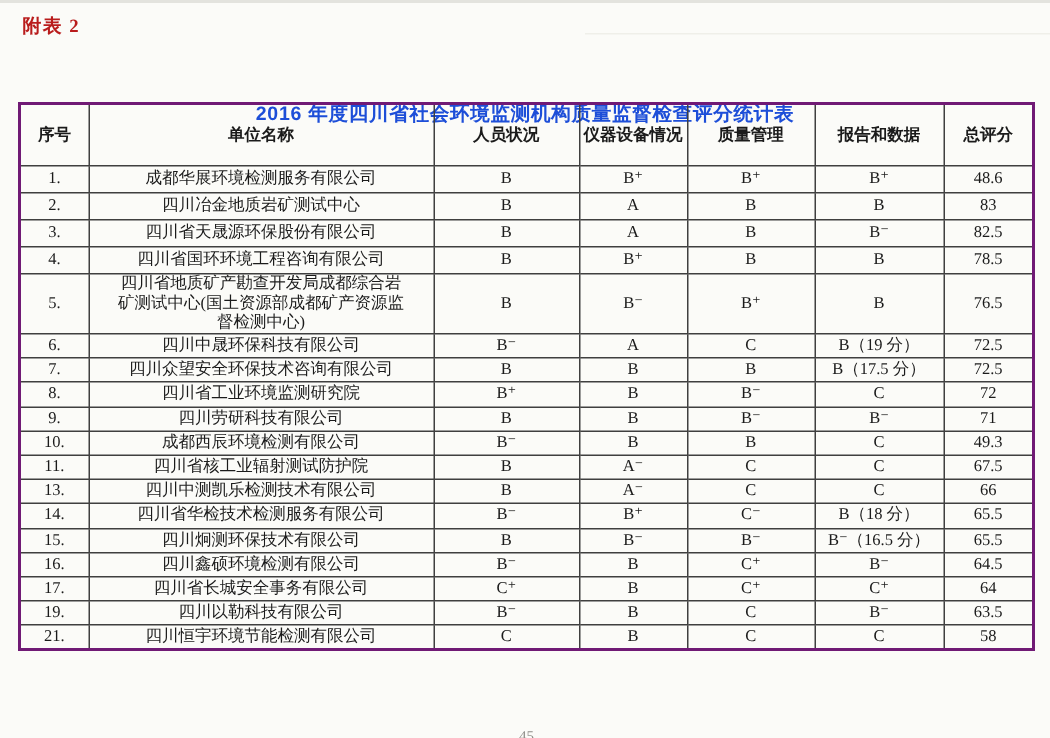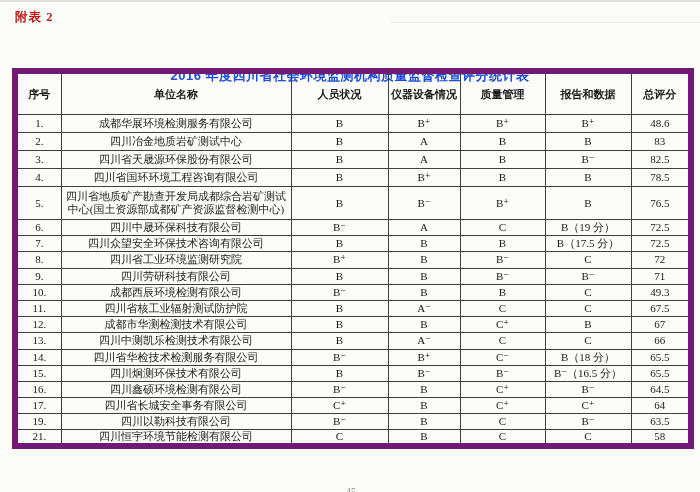--- a/index.html
+++ b/index.html
@@ -27,42 +27,42 @@
     position:absolute;left:0;top:38px;width:700px;
     text-align:center;
     font-family:"Liberation Sans","DejaVu Sans",sans-serif;
     font-weight:bold;font-size:13px;letter-spacing:0.5px;color:#1d4ed8;margin-top:29px;
   }
   table.score-table{
     position:absolute;left:12px;top:68px;
     width:676px;
     border-collapse:collapse;
     table-layout:fixed;
-    border:6px solid #701a75;
+    border:2px solid #701a75;
   }
   .score-table th,.score-table td{
     border:1px solid #3f3f3f;
     text-align:center;
     vertical-align:middle;
     padding:0 2px;
     font-size:11px;
     line-height:13px;
     color:#1b1b1b;
     overflow:hidden;
   }
   .score-table th{
     font-weight:bold;
     height:40px;
     font-size:11px;
   }
   tr.r-std{height:18px;}
   tr.r-tall{height:33px;}
   tr.r-sm{height:16.2px;}
   td.name-cell{
-    padding:0 0;
+    padding:0 16px;
   }
   .pageno{
     position:absolute;left:331px;top:486px;width:40px;
     text-align:center;
     font-size:10px;color:#8f8f8a;
   }
 </style>
 </head>
 <body>
 
@@ -188,29 +188,20 @@
       <tr class="r-sm">
         <td>11.</td>
         <td class="name-cell">四川省核工业辐射测试防护院</td>
         <td>B</td>
         <td>A⁻</td>
         <td>C</td>
         <td>C</td>
         <td>67.5</td>
       </tr>
       <tr class="r-sm">
-        <td>12.</td>
-        <td class="name-cell">成都市华测检测技术有限公司</td>
-        <td>B</td>
-        <td>B</td>
-        <td>C⁺</td>
-        <td>B</td>
-        <td>67</td>
-      </tr>
-      <tr class="r-sm">
         <td>13.</td>
         <td class="name-cell">四川中测凯乐检测技术有限公司</td>
         <td>B</td>
         <td>A⁻</td>
         <td>C</td>
         <td>C</td>
         <td>66</td>
       </tr>
       <tr class="r-sm">
         <td>14.</td>

